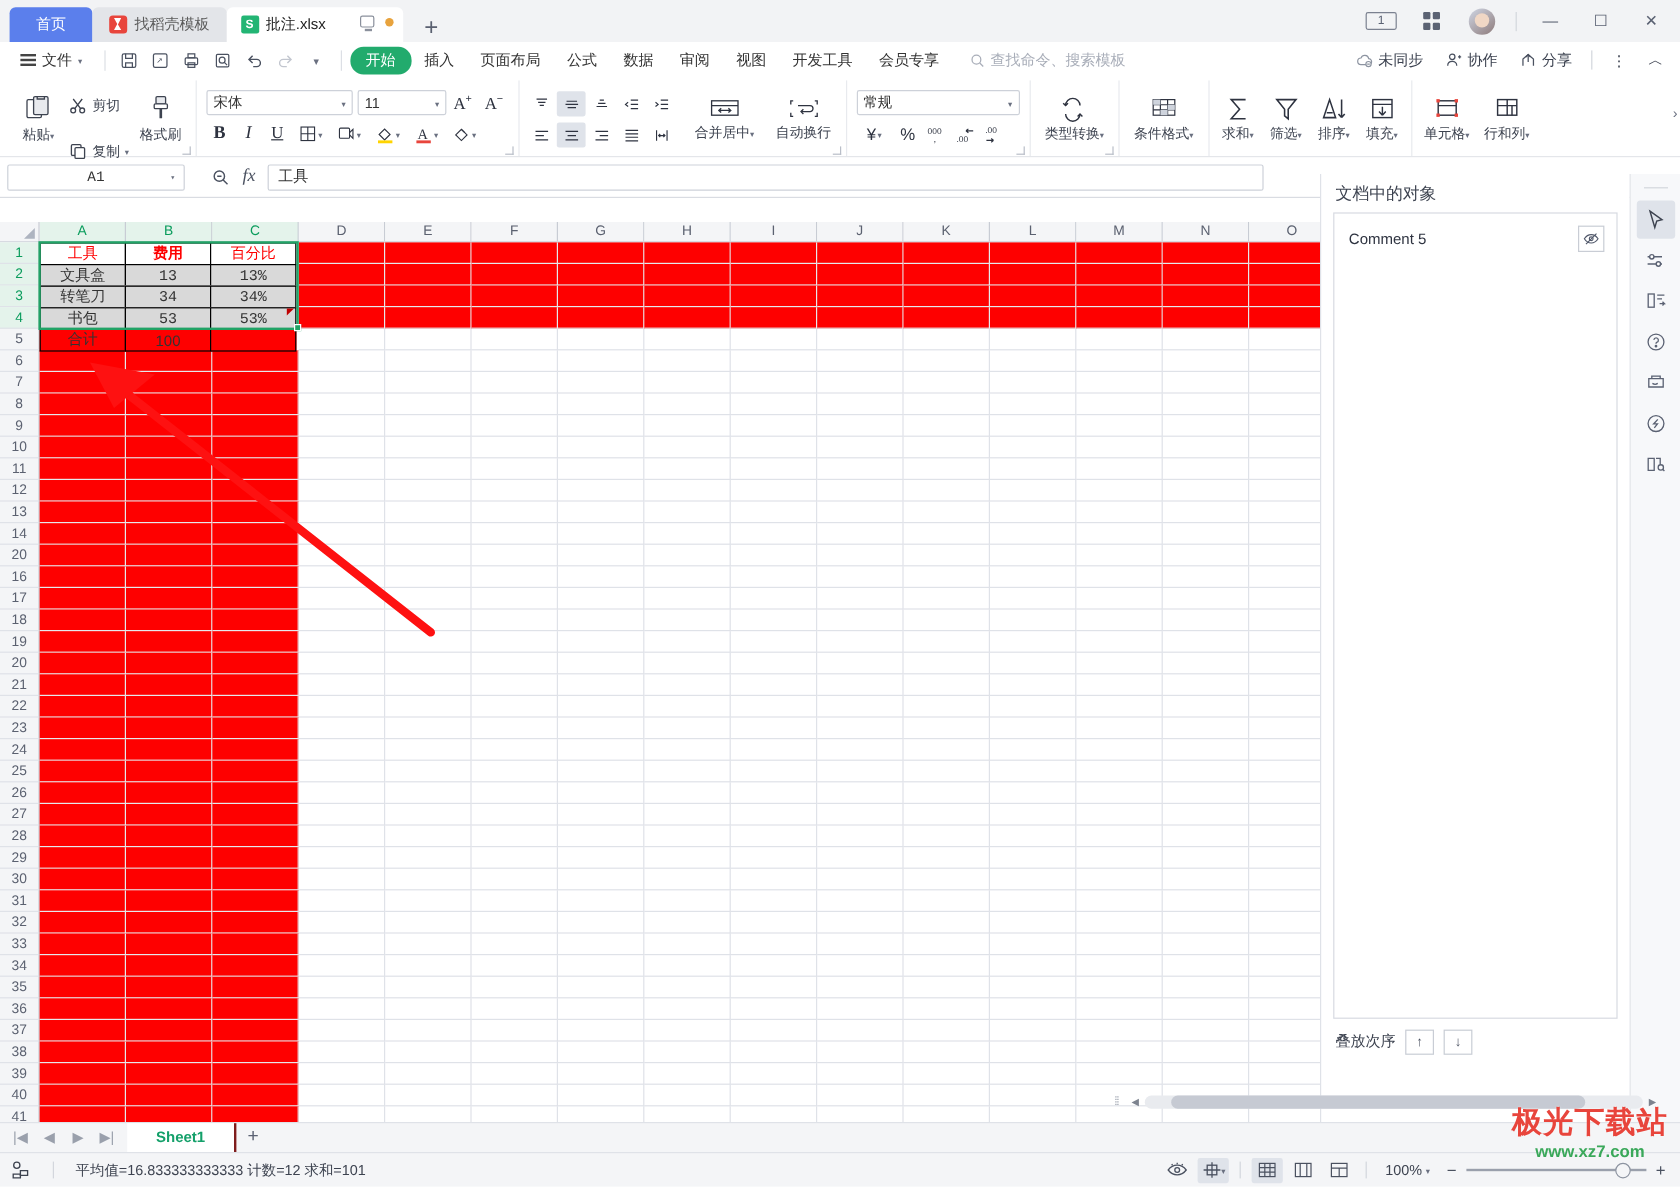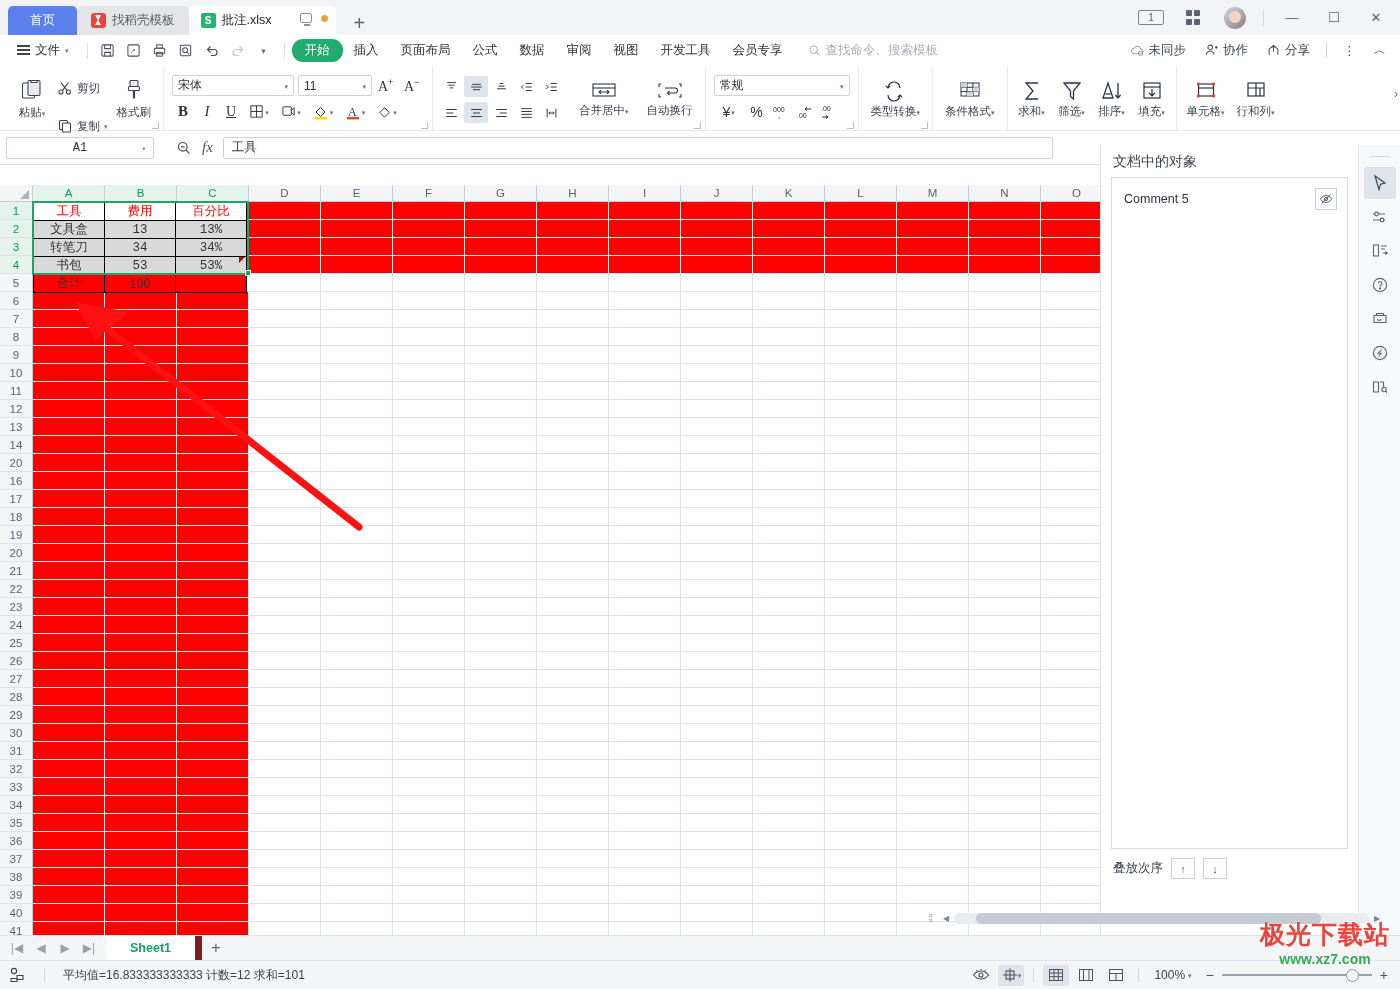--- a/index.html
+++ b/index.html
@@ -156,21 +156,21 @@
   .rail .sep{width:20px;height:1px;background:#d3d6dd;margin:5px 0 8px 0;}
   .rbtn{width:32px;height:32px;display:flex;align-items:center;justify-content:center;color:#5b6273;border-radius:3px;}
   .rbtn.sel{background:#dfe3ea;}
 
   
   .sheetbar{position:absolute;left:0;bottom:29px;width:1400px;height:25px;background:#f4f5f7;
      display:flex;align-items:center;border-top:1px solid #dfe2e8;}
   .navbtns{display:flex;align-items:center;gap:2px;padding:0 6px;color:#9aa0ac;font-size:12px;}
   .navb{width:22px;height:20px;display:flex;align-items:center;justify-content:center;}
   .sheettab{height:25px;background:#fff;display:flex;align-items:center;padding:0 24px;font-size:12.5px;
-     color:#14a06a;font-weight:bold;border-right:7px solid #7f1d1d;}
+     color:#14a06a;font-weight:bold;border-right:2px solid #7f1d1d;}
   .addsheet{width:28px;display:flex;align-items:center;justify-content:center;font-size:16px;color:#5b6273;}
   .hscroll{position:absolute;right:0;bottom:29px;height:25px;display:flex;align-items:center;gap:0;}
   .hs-grip{color:#9aa0ac;font-size:10px;letter-spacing:-1px;padding:0 6px;}
   .hbar{width:415px;height:11px;background:#e9ebef;border-radius:6px;position:relative;}
   .hthumb{position:absolute;left:22px;top:0;width:345px;height:11px;background:#c6cad3;border-radius:6px;}
   .hs-ar{width:16px;display:flex;align-items:center;justify-content:center;color:#7d838f;font-size:8px;}
 
   
   .statusbar{position:absolute;left:0;bottom:0;width:1400px;height:29px;background:#f4f5f7;
      border-top:1px solid #dfe2e8;display:flex;align-items:center;padding:0 8px;}
@@ -1469,21 +1469,21 @@
             <div class="gc" style="width: 72px; min-width: 72px;"></div>
             <div class="gc" style="width: 72px; min-width: 72px;"></div>
             <div class="gc" style="width: 72px; min-width: 72px;"></div>
             <div class="gc" style="width: 72px; min-width: 72px;"></div>
             <div class="gc" style="width: 72px; min-width: 72px;"></div>
             <div class="gc" style="width: 72px; min-width: 72px;"></div>
           </div>
           <div id="tableoverlay" style="position:absolute;left:0;top:0;">
             <div class="grow">
               <div class="gc tbl ctr hdr" style="width: 72px; min-width: 72px;">工具</div>
-              <div class="gc tbl ctr hdr" style="width: 72px; min-width: 72px;">费用</div>
+              <div class="gc tbl ctr hdr" style="width: 72px; min-width: 72px; font-weight: bold;">费用</div>
               <div class="gc tbl ctr hdr" style="width: 72px; min-width: 72px;">百分比</div>
             </div>
             <div class="grow">
               <div class="gc tbl ctr" style="width: 72px; min-width: 72px;">文具盒</div>
               <div class="gc tbl ctr" style="width: 72px; min-width: 72px;">13</div>
               <div class="gc tbl ctr" style="width: 72px; min-width: 72px;">13%</div>
             </div>
             <div class="grow">
               <div class="gc tbl ctr" style="width: 72px; min-width: 72px;">转笔刀</div>
               <div class="gc tbl ctr" style="width: 72px; min-width: 72px;">34</div>

